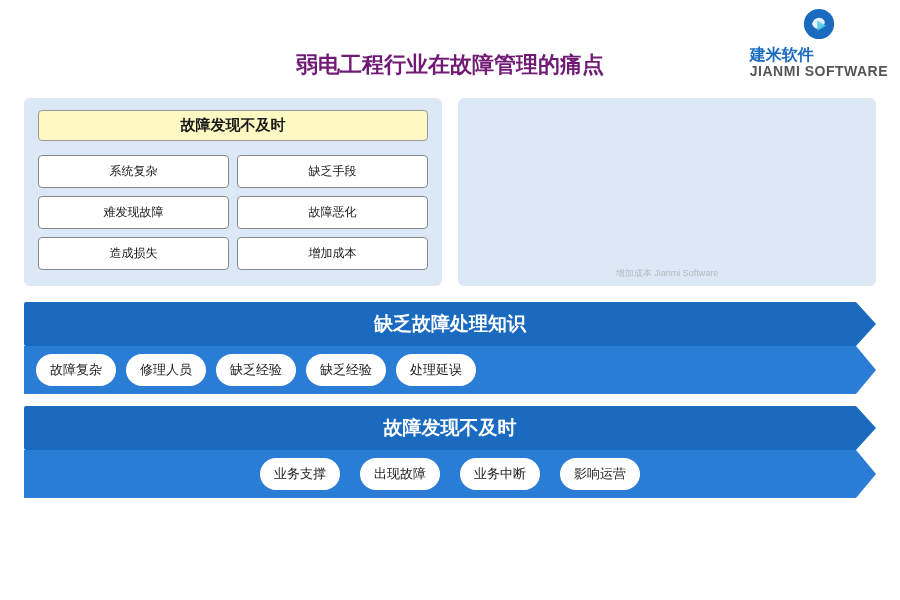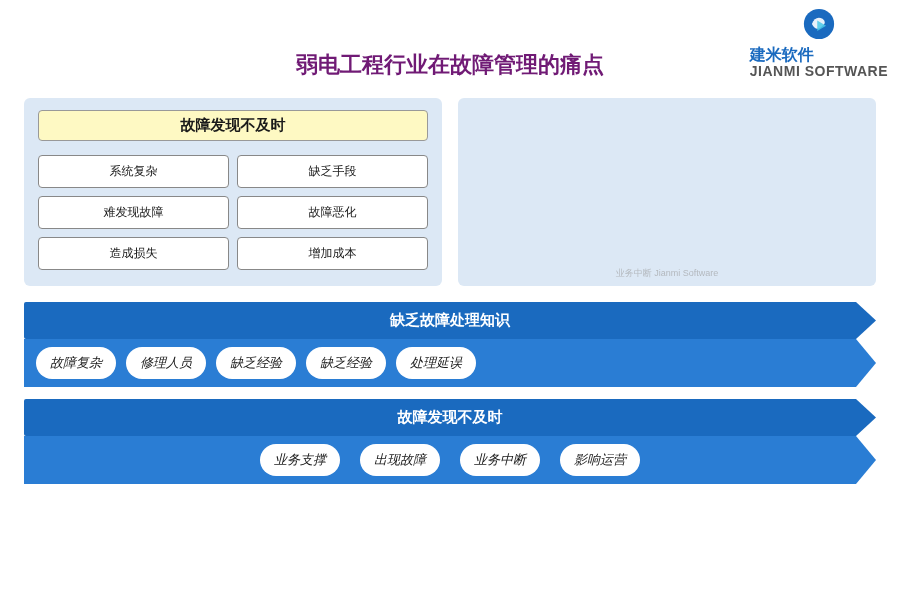--- a/index.html
+++ b/index.html
@@ -113,37 +113,36 @@
     }
 
     
     .banner-section {
       margin: 0 24px 12px;
     }
 
     .banner-header {
       background: #1a6abf;
       color: #fff;
-      font-size: 15px;
+      font-size: 19px;
       font-weight: bold;
       text-align: center;
       padding: 9px 0;
       position: relative;
       clip-path: polygon(0 0, calc(100% - 20px) 0, 100% 50%, calc(100% - 20px) 100%, 0 100%);
       border-radius: 2px 0 0 2px;
     }
 
     .banner-items {
       background: #2a7dd4;
       display: flex;
       align-items: flex-start;
       padding: 8px 12px;
       gap: 10px;
       clip-path: polygon(0 0, calc(100% - 20px) 0, 100% 50%, calc(100% - 20px) 100%, 0 100%);
-      font-style: italic;
     }
 
     .banner-item {
       background: #fff;
       border-radius: 20px;
       padding: 7px 14px;
       font-size: 13px;
       font-weight: 500;
       color: #1a1a1a;
       white-space: nowrap;
@@ -180,21 +179,21 @@
       <div class="panel-item">系统复杂</div>
       <div class="panel-item">缺乏手段</div>
       <div class="panel-item">难发现故障</div>
       <div class="panel-item">故障恶化</div>
       <div class="panel-item">造成损失</div>
       <div class="panel-item">增加成本</div>
     </div>
   </div>
 
   <div class="panel">
-    <div class="watermark">业务中断 Jianmi Software</div>
+    <div class="watermark">增加成本 Jianmi Software</div>
   </div>
 </div>
 
 <div class="banner-section">
   <div class="banner-header">缺乏故障处理知识</div>
   <div class="banner-items">
     <div class="banner-item">故障复杂</div>
     <div class="banner-item">修理人员</div>
     <div class="banner-item">缺乏经验</div>
     <div class="banner-item">缺乏经验</div>

